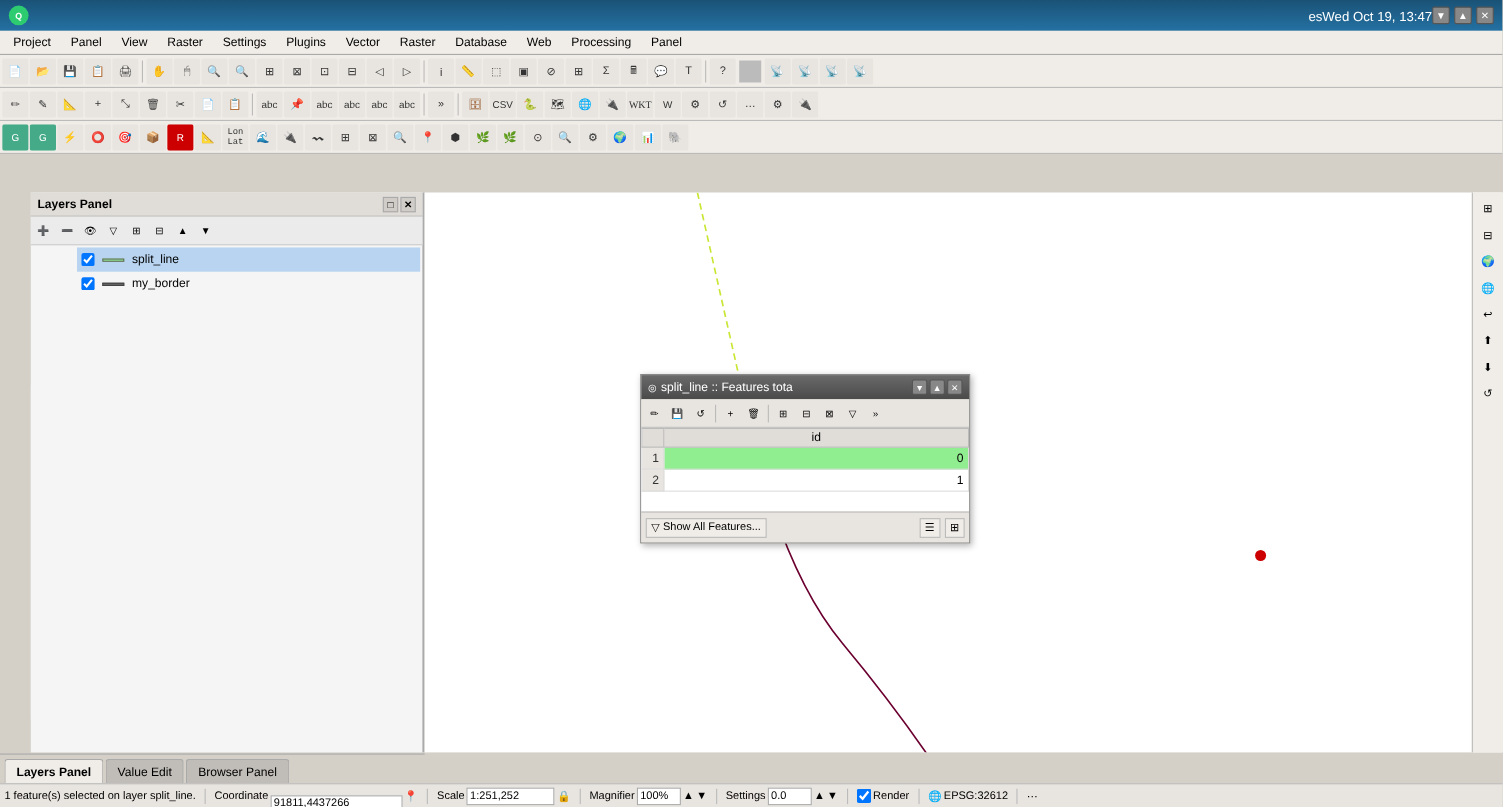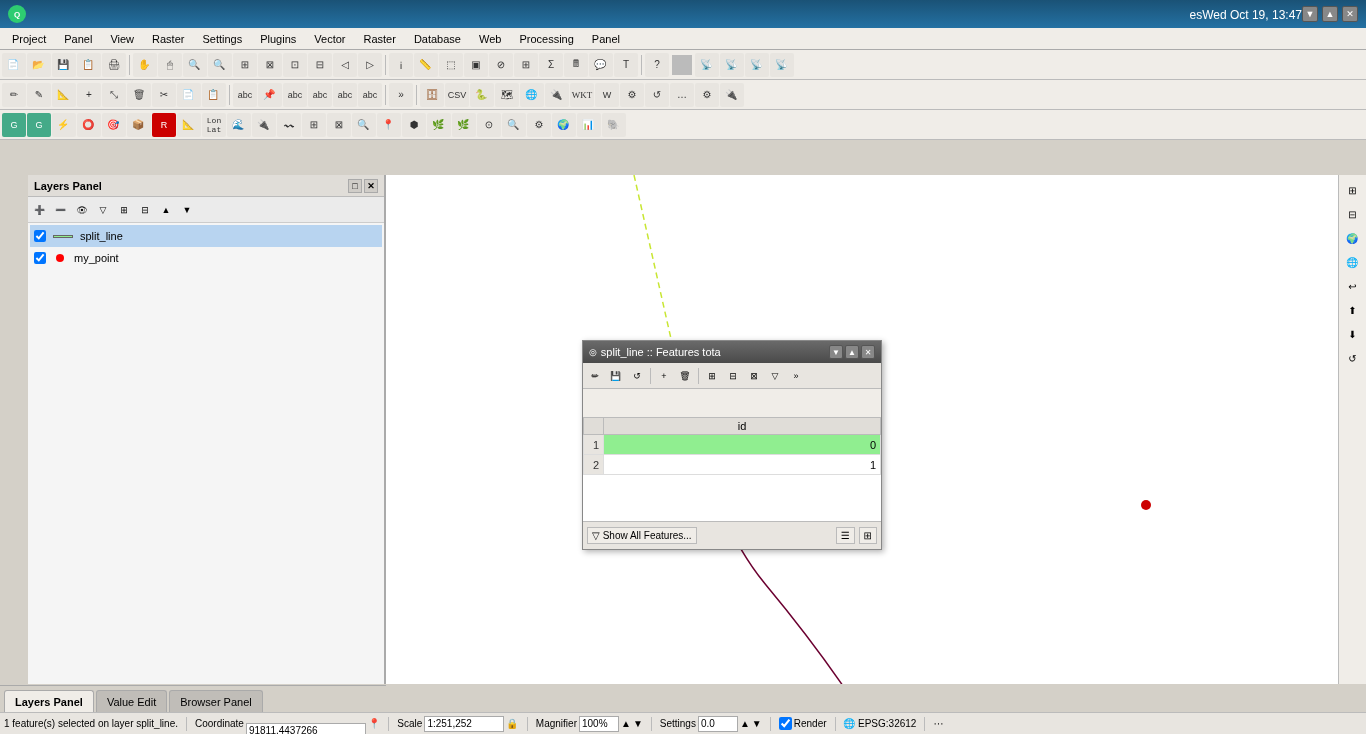--- a/index.html
+++ b/index.html
@@ -121,20 +121,21 @@
 
     #layers-list { flex: 1; overflow-y: auto; padding: 2px; }
     .layer-item {
       display: flex;
       align-items: center;
       padding: 2px 4px;
       cursor: pointer;
       gap: 4px;
       font-size: 11px;
       height: 22px;
+      margin-left: 40px;
     }
     .layer-item.selected { background: #b8d4f0; }
     .layer-checkbox { width: 12px; height: 12px; cursor: pointer; }
 
     
     #map-canvas {
       flex: 1;
       background: white;
       position: relative;
       overflow: hidden;
@@ -478,26 +479,26 @@
       <div class="layers-toolbar-btn">▼</div>
     </div>
     <div id="layers-list">
 
       <div class="layer-item selected">
         <input type="checkbox" class="layer-checkbox" checked="" style="">
         <span style="display:inline-block;width:20px;height:3px;background:#90ee90;margin:0 3px;border:1px solid #666;"></span>
         <span>split_line</span>
       </div>
 
-
       <div class="layer-item">
         <input type="checkbox" class="layer-checkbox" checked="" style="">
-        <span style="display:inline-block;width:8px;height:8px;background:#ff0000;border-radius:50%;margin:0 6px;"></span>
-        <span>my_point</span>
+        <span style="display:inline-block;width:20px;height:3px;background:#666666;margin:0 3px;border:1px solid #444;"></span>
+        <span>my_border</span>
       </div>
+
     </div>
   </div>
 
   <div id="map-canvas">
     <svg id="map-svg" xmlns="http://www.w3.org/2000/svg">
 
       <line x1="248" y1="0" x2="300" y2="230" stroke="#c8e632" stroke-width="1.5" stroke-dasharray="6,4"></line>
 
       <path d="M 300 230 Q 330 350 380 410 Q 430 470 470 530 Q 500 580 530 620 Q 560 660 590 680 Q 620 695 650 705" stroke="#6b0030" stroke-width="1.5" fill="none"></path>
 
@@ -523,21 +524,21 @@
         <div class="attr-toolbar-separator"></div>
         <div class="attr-toolbar-btn">+</div>
         <div class="attr-toolbar-btn">🗑</div>
         <div class="attr-toolbar-separator"></div>
         <div class="attr-toolbar-btn">⊞</div>
         <div class="attr-toolbar-btn">⊟</div>
         <div class="attr-toolbar-btn">⊠</div>
         <div class="attr-toolbar-btn">▽</div>
         <div class="attr-toolbar-btn">»</div>
       </div>
-      <div id="attr-table-content" style="height:104px;margin-top:28px;">
+      <div id="attr-table-content" style="height:76px;">
         <table id="attr-table-grid">
           <thead>
             <tr>
               <th style="width:20px;"></th>
               <th>id</th>
             </tr>
           </thead>
           <tbody>
             <tr>
               <td class="row-num">1</td>

